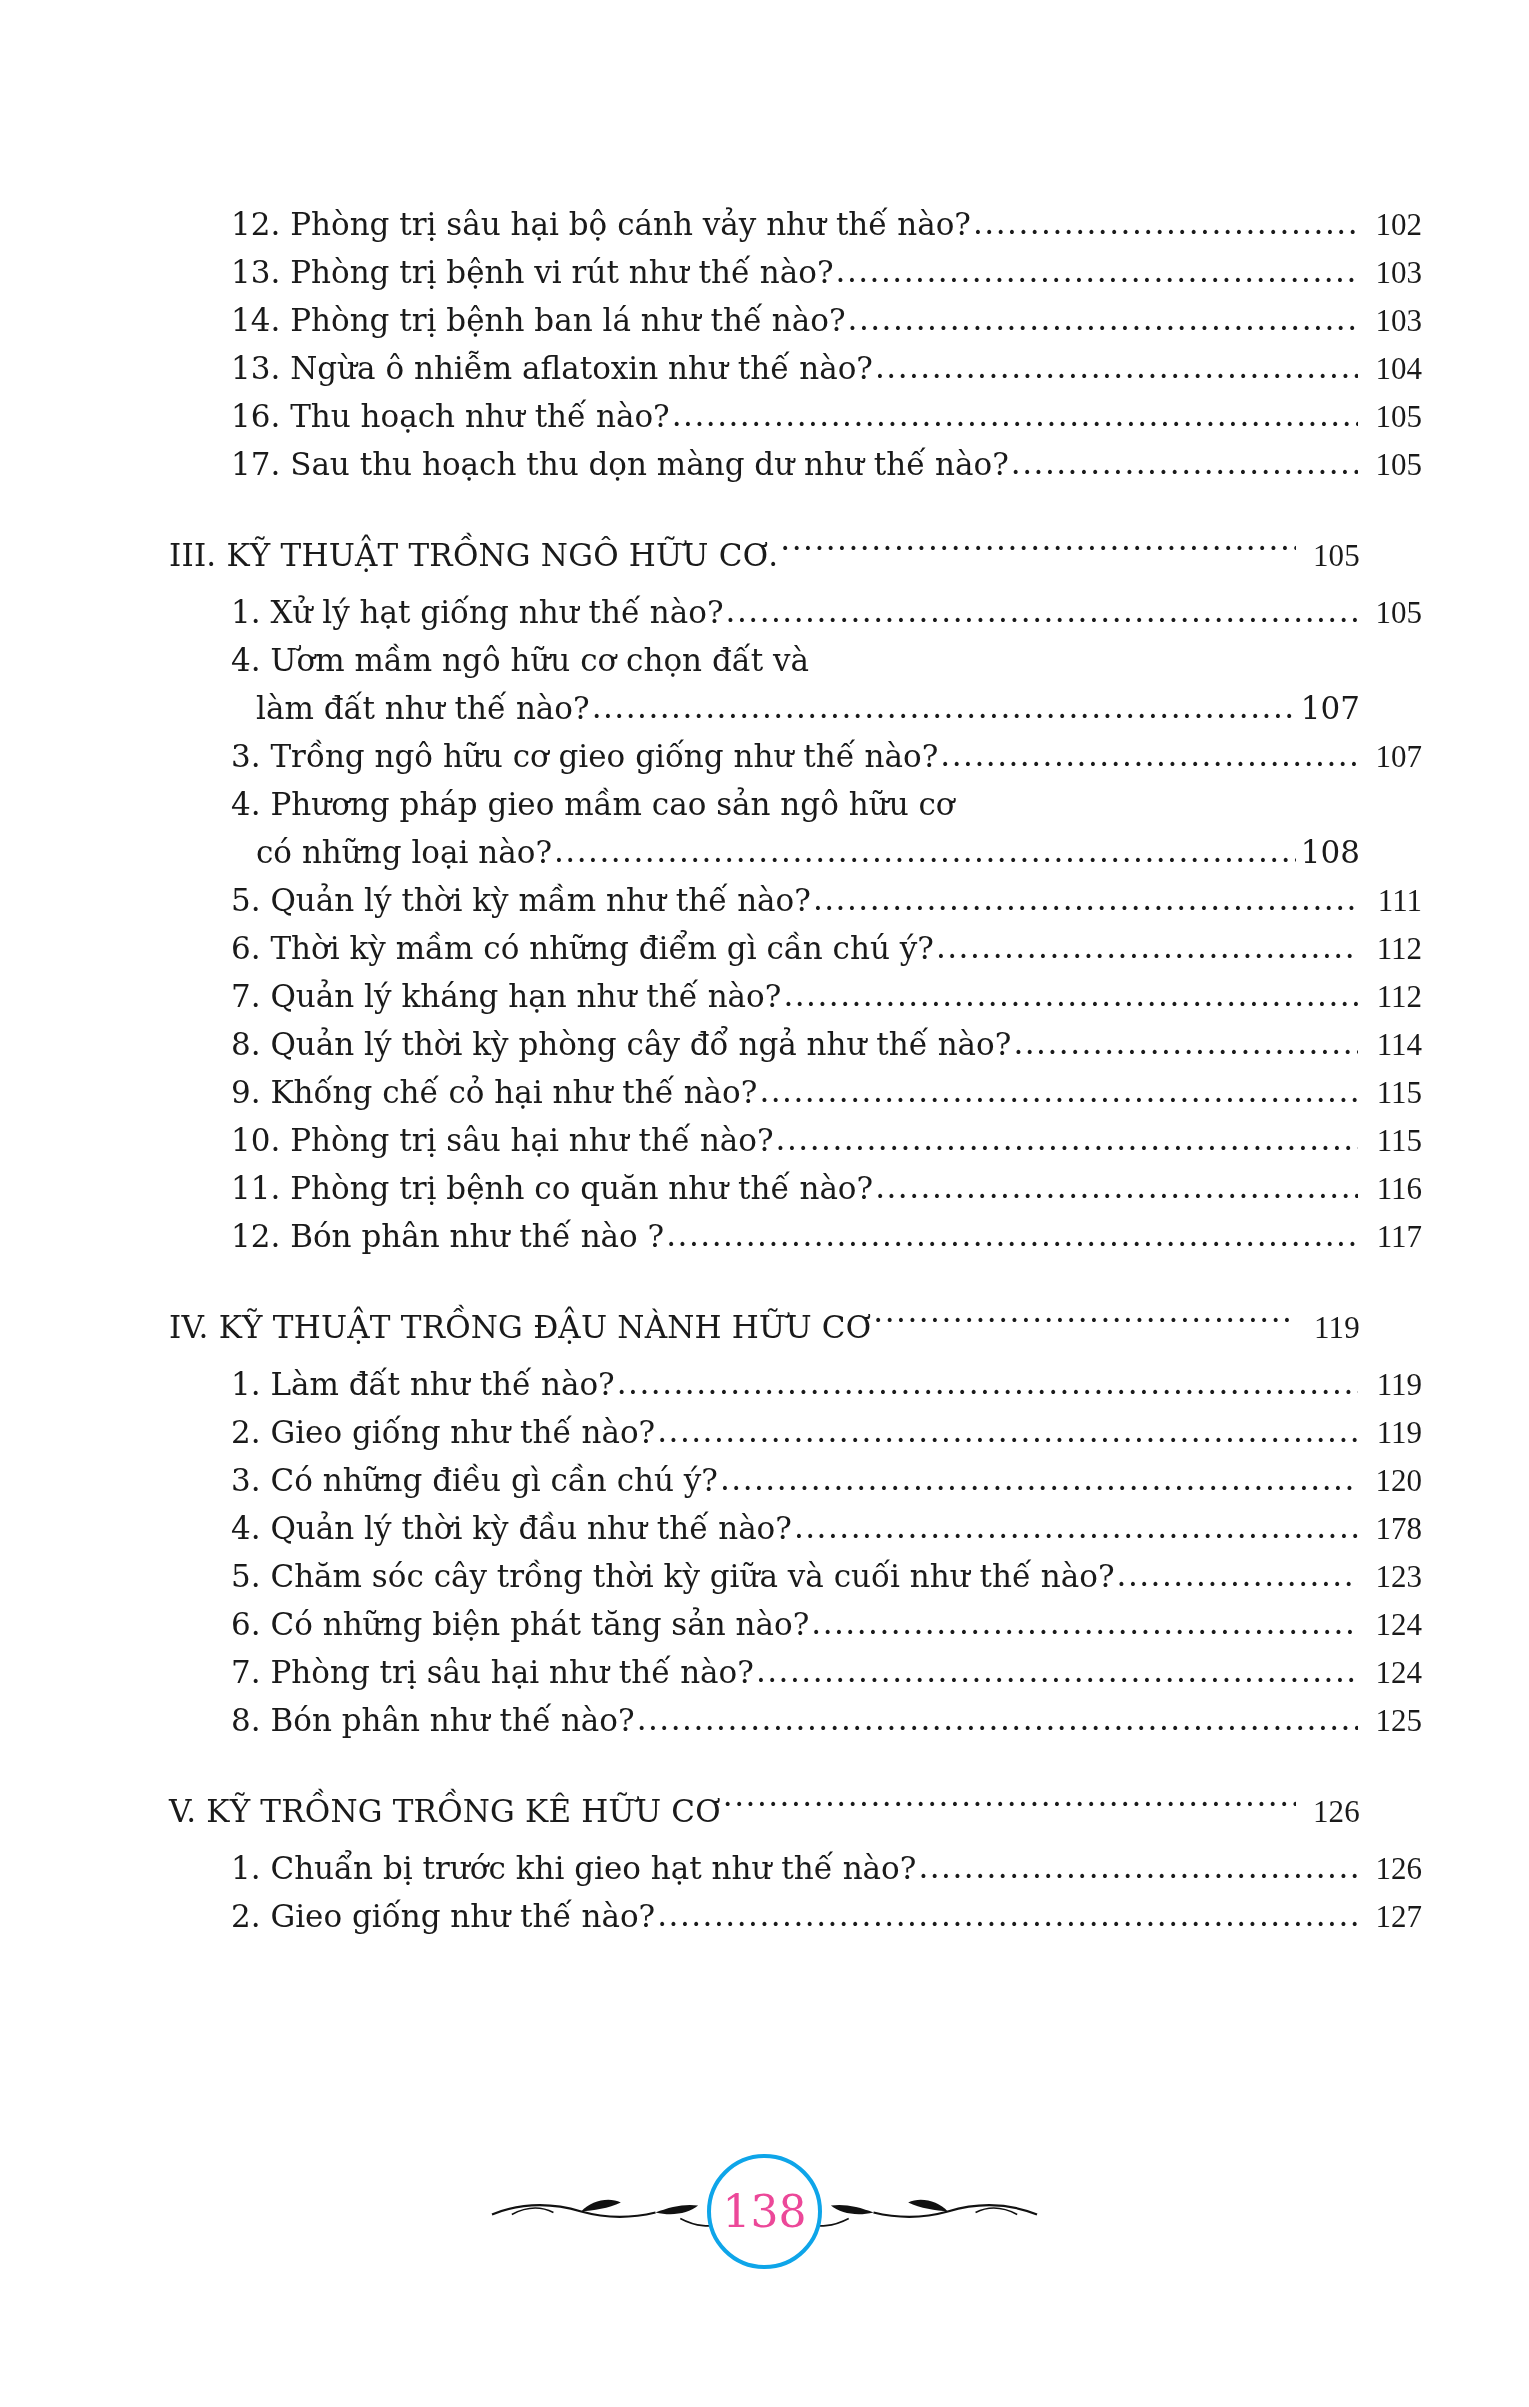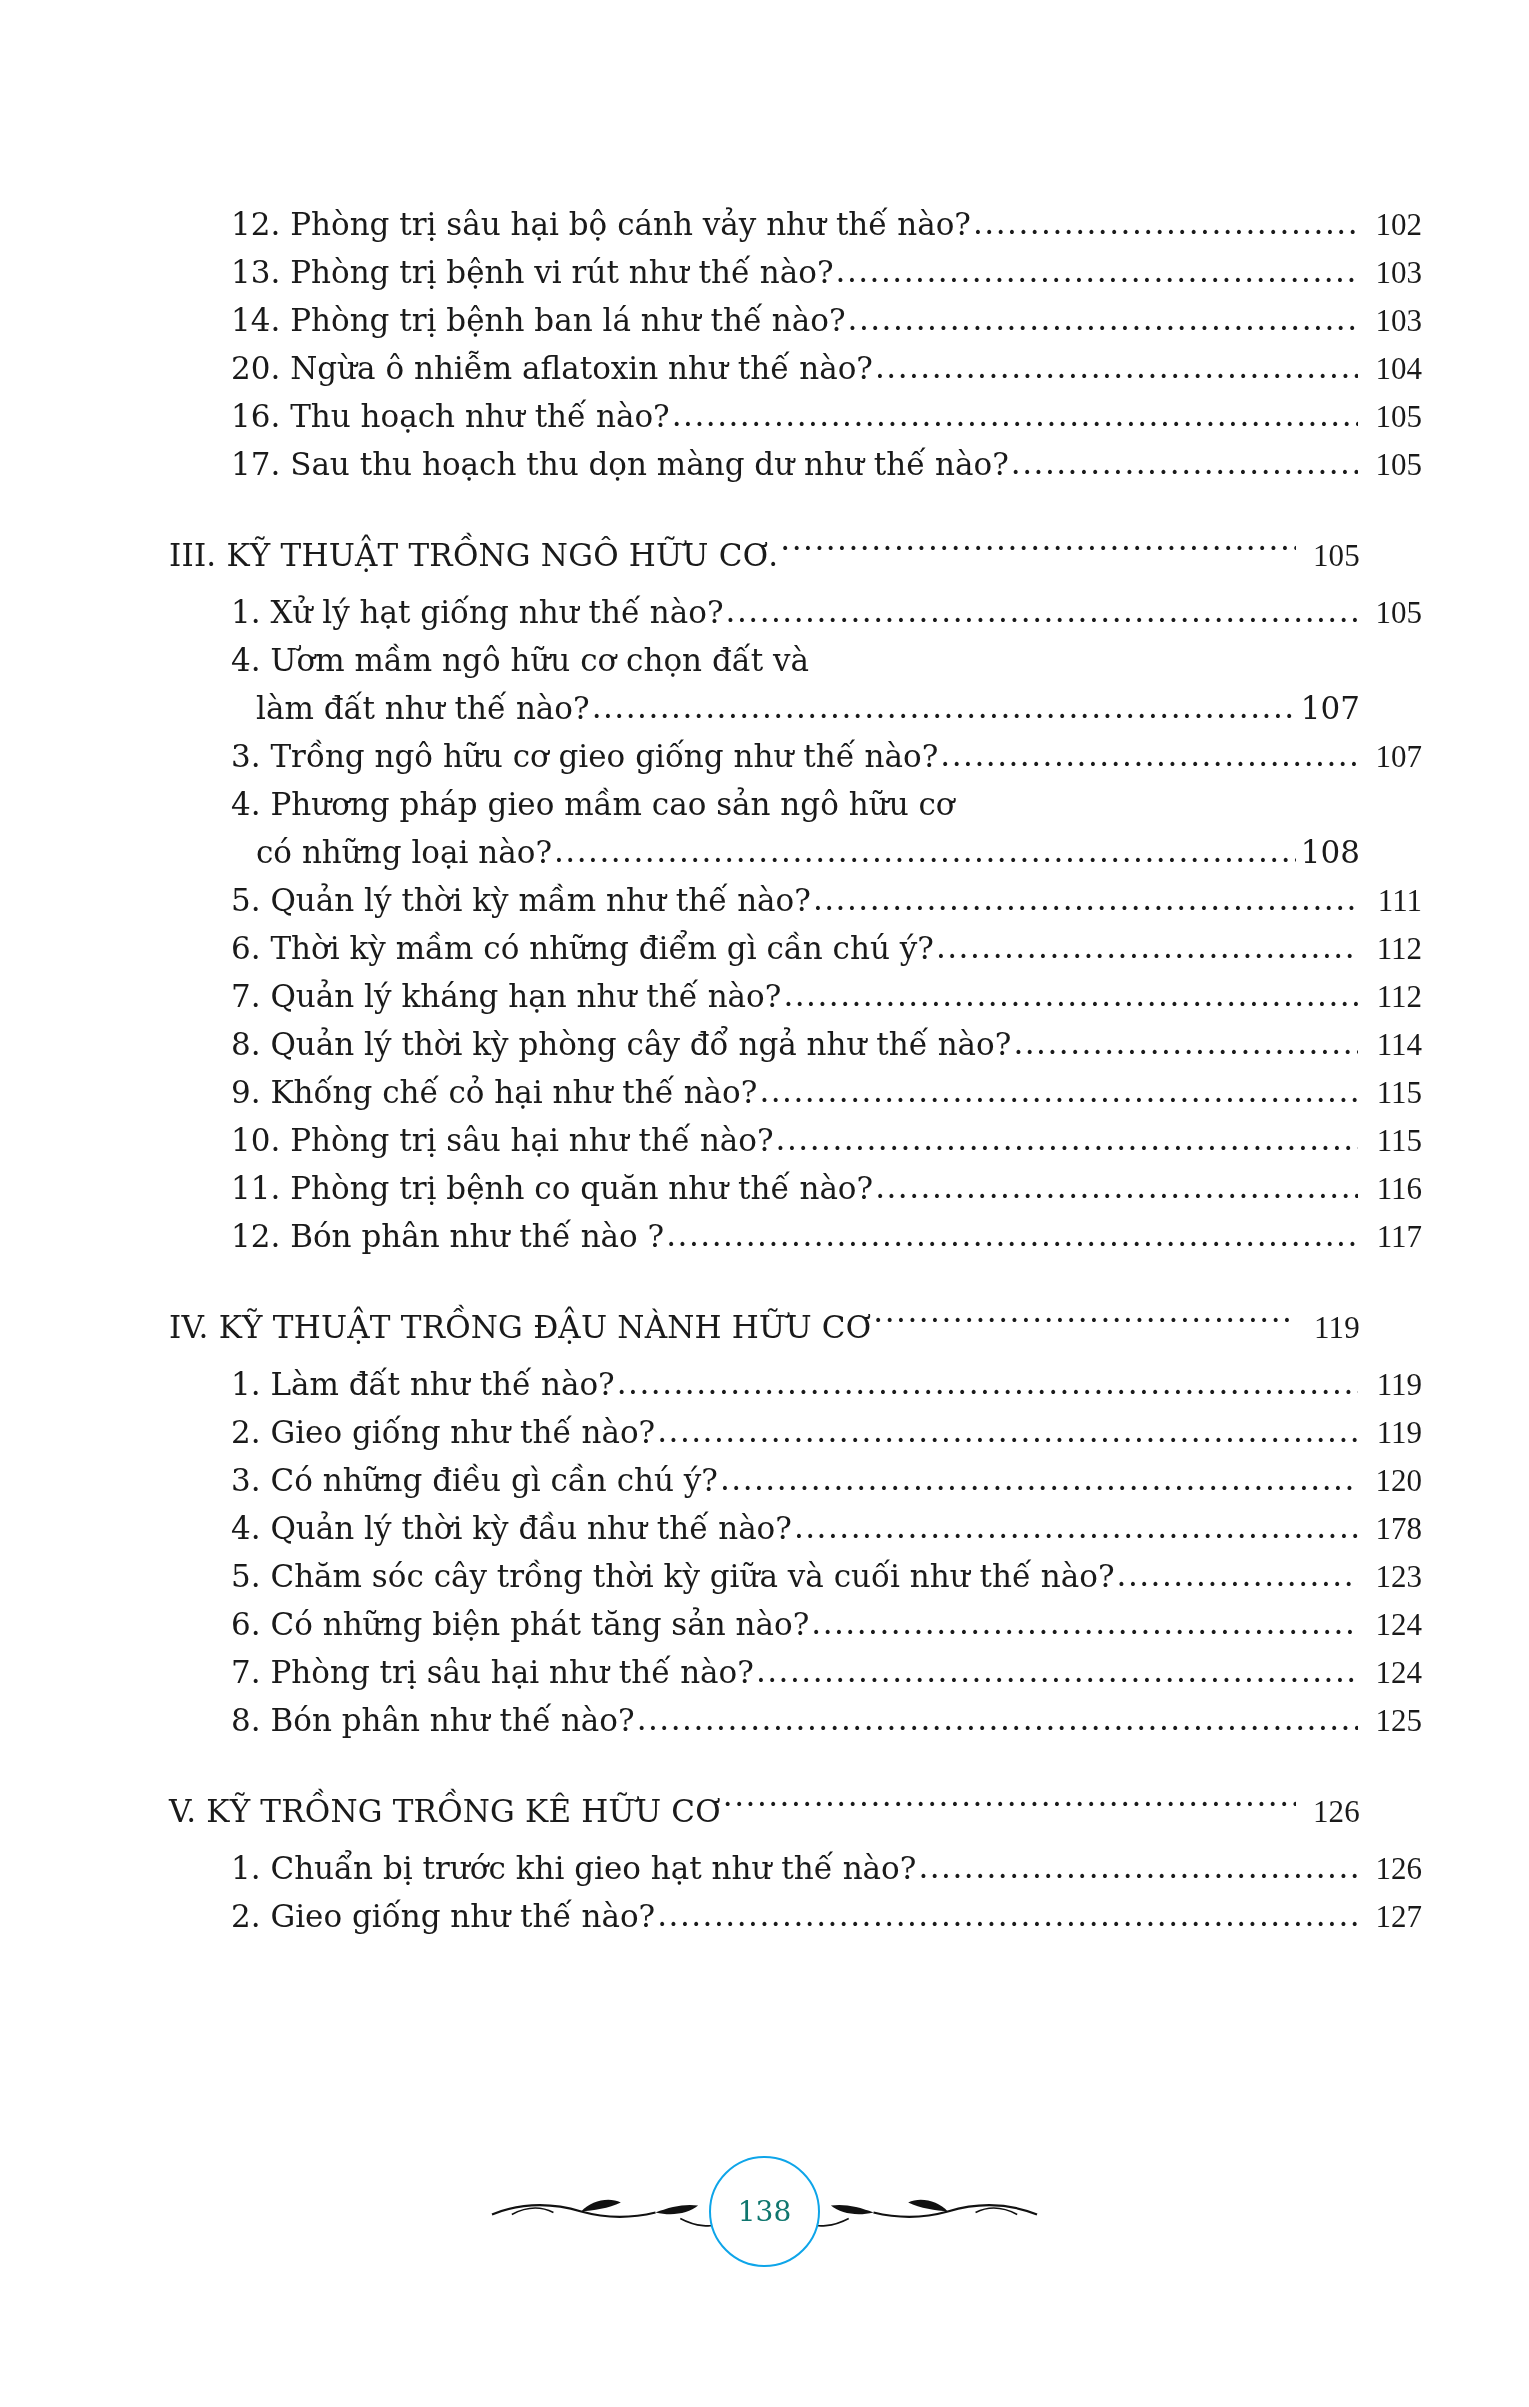--- a/index.html
+++ b/index.html
@@ -120,28 +120,28 @@
     display: flex;
     align-items: center;
     justify-content: center;
   }
   .page-num {
     position: relative;
     z-index: 3;
     width: 107px;
     height: 107px;
     border-radius: 50%;
-    border: 2px solid #0ea5e9;
+    border: 4px solid #0ea5e9;
     background: #fff;
     display: flex;
     align-items: center;
     justify-content: center;
-    font-size: 28px;
+    font-size: 44px;
     font-family: "DejaVu Serif", serif;
-    color: #0f766e;
+    color: #ec4899;
   }
   .orn-svg {
     position: absolute;
     left: 0; top: 0;
     width: 567px;
     height: 109px;
     z-index: 1;
   }
 </style>
 </head>
@@ -158,21 +158,21 @@
         <span class="txt">13. Phòng trị bệnh vi rút như thế nào?</span>
         <span class="leader">...............................................................................................................................................................</span>
         <span class="pg">103</span>
       </div>
       <div class="entry lvl-item">
         <span class="txt">14. Phòng trị bệnh ban lá như thế nào?</span>
         <span class="leader">...............................................................................................................................................................</span>
         <span class="pg">103</span>
       </div>
       <div class="entry lvl-item">
-        <span class="txt">20. Ngừa ô nhiễm aflatoxin như thế nào?</span>
+        <span class="txt">13. Ngừa ô nhiễm aflatoxin như thế nào?</span>
         <span class="leader">...............................................................................................................................................................</span>
         <span class="pg">104</span>
       </div>
       <div class="entry lvl-item">
         <span class="txt">16. Thu hoạch như thế nào?</span>
         <span class="leader">...............................................................................................................................................................</span>
         <span class="pg">105</span>
       </div>
       <div class="entry lvl-item">
         <span class="txt">17. Sau thu hoạch thu dọn màng dư như thế nào?</span>

